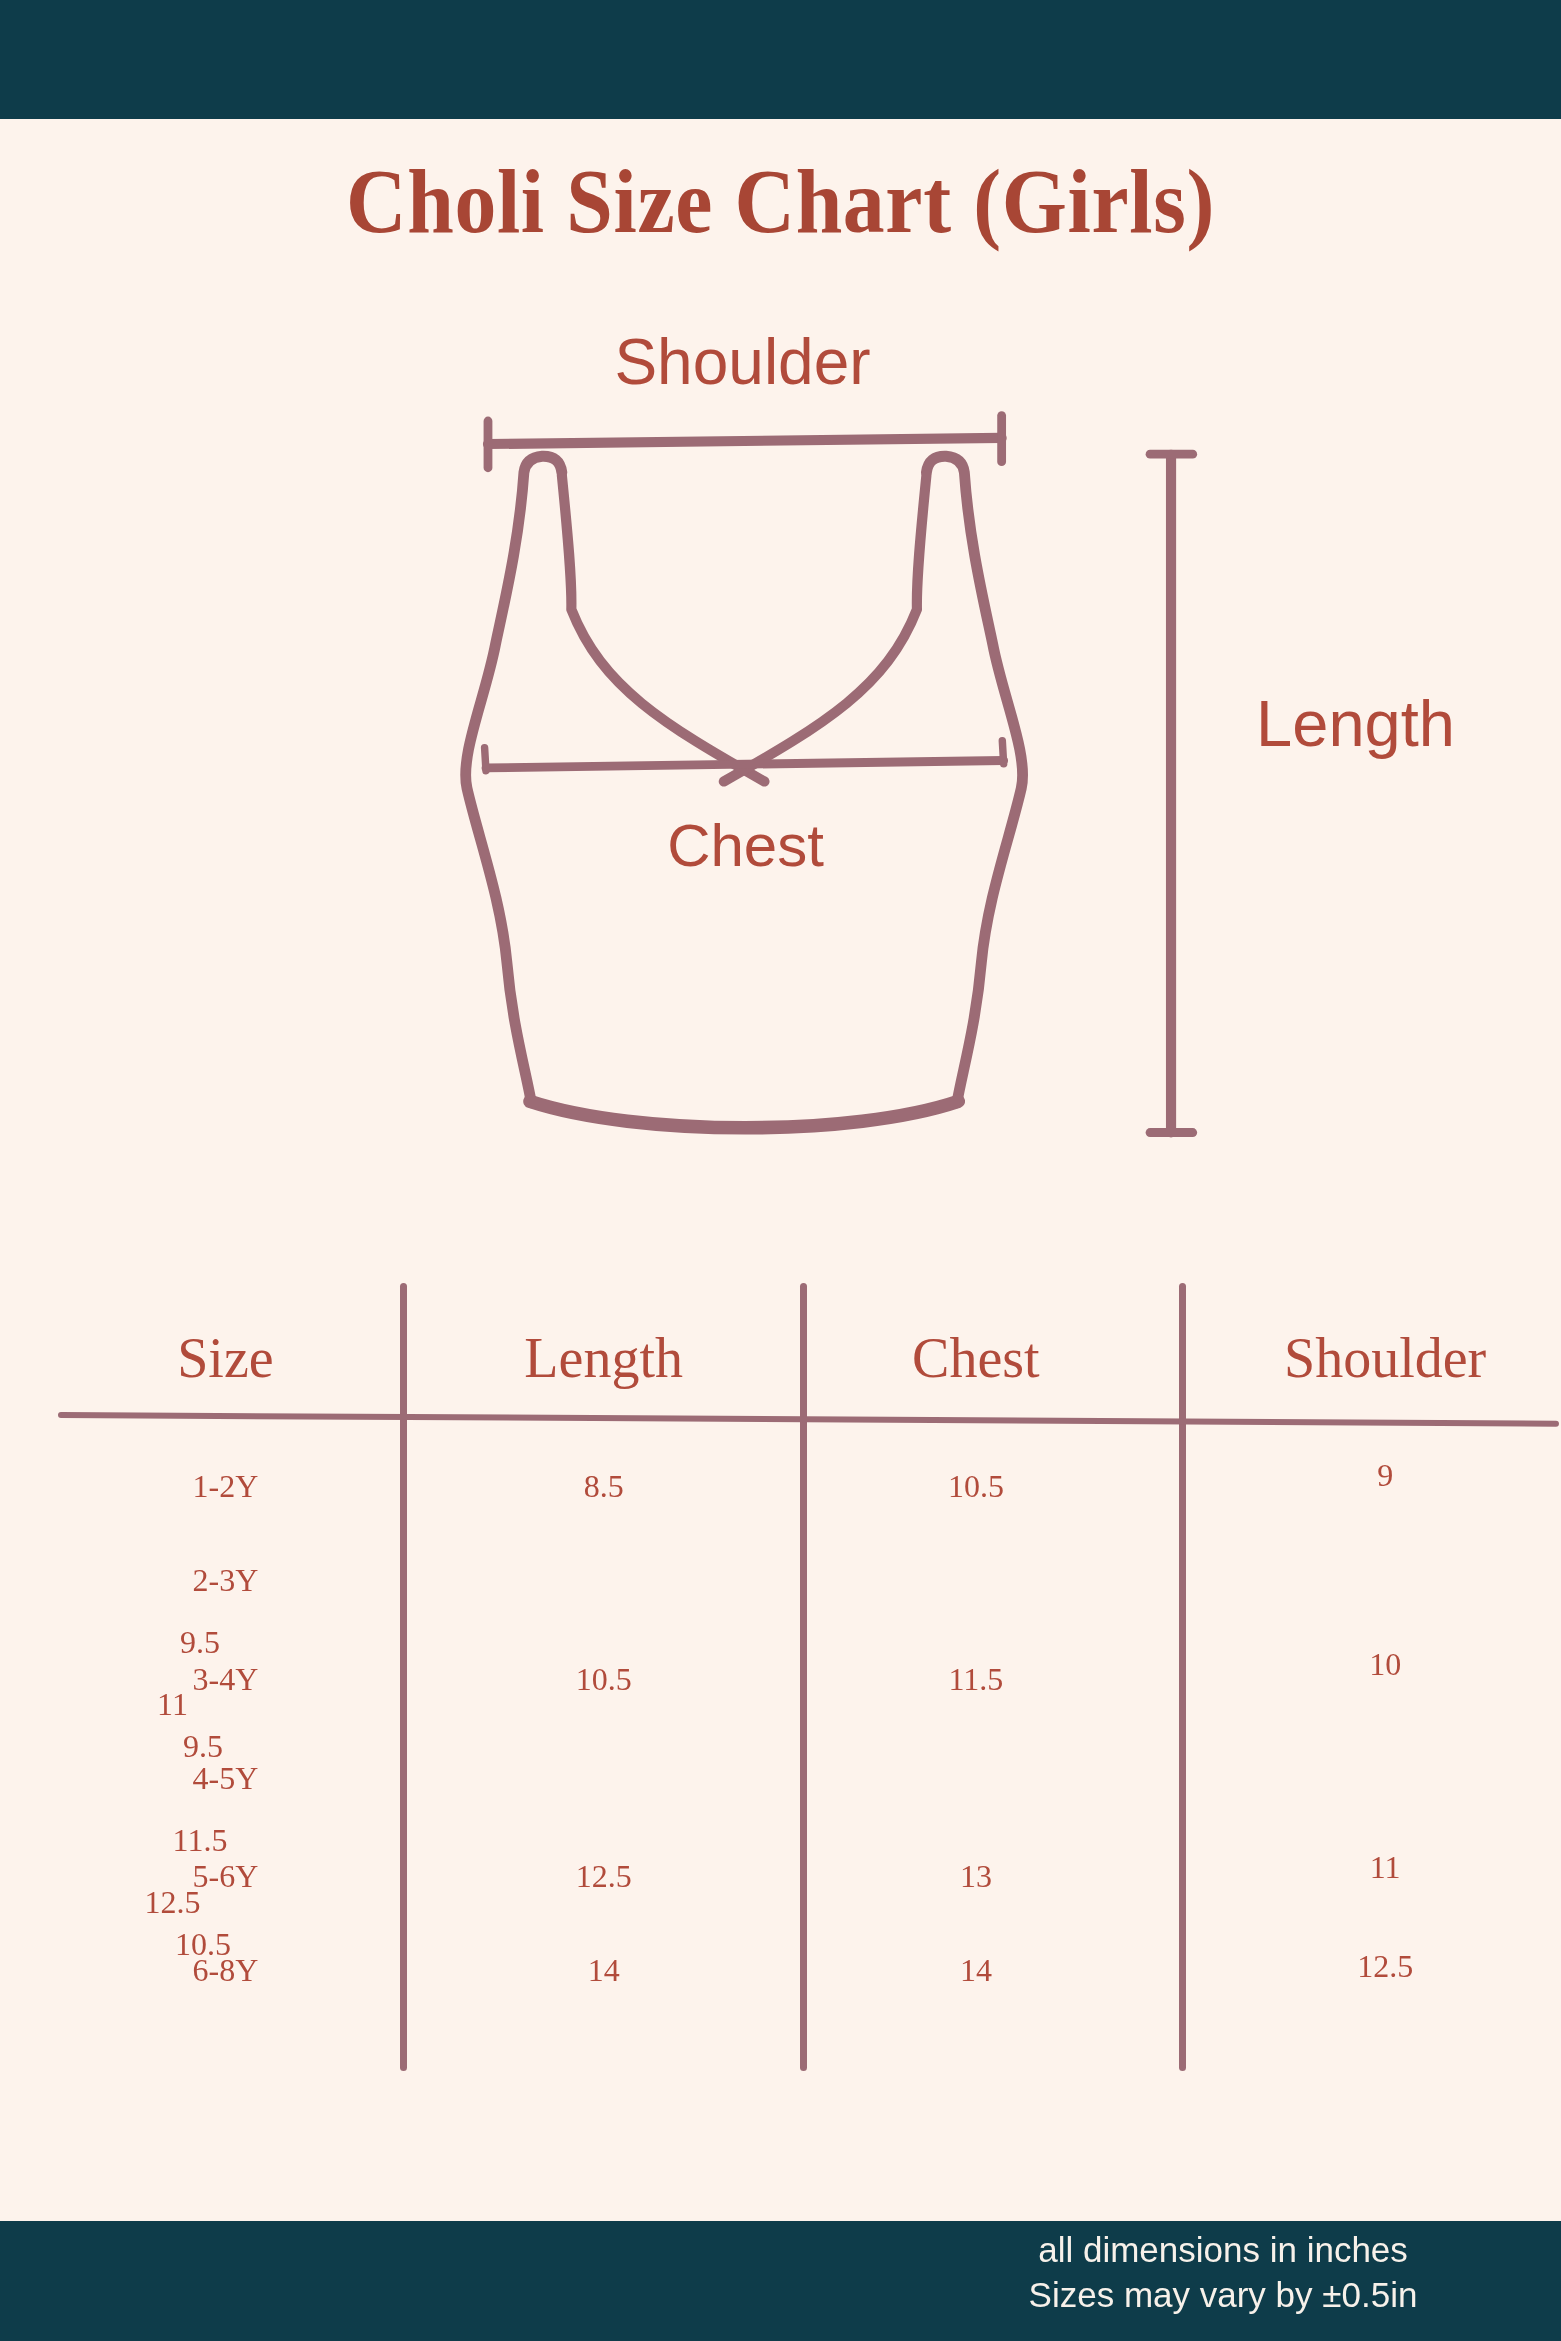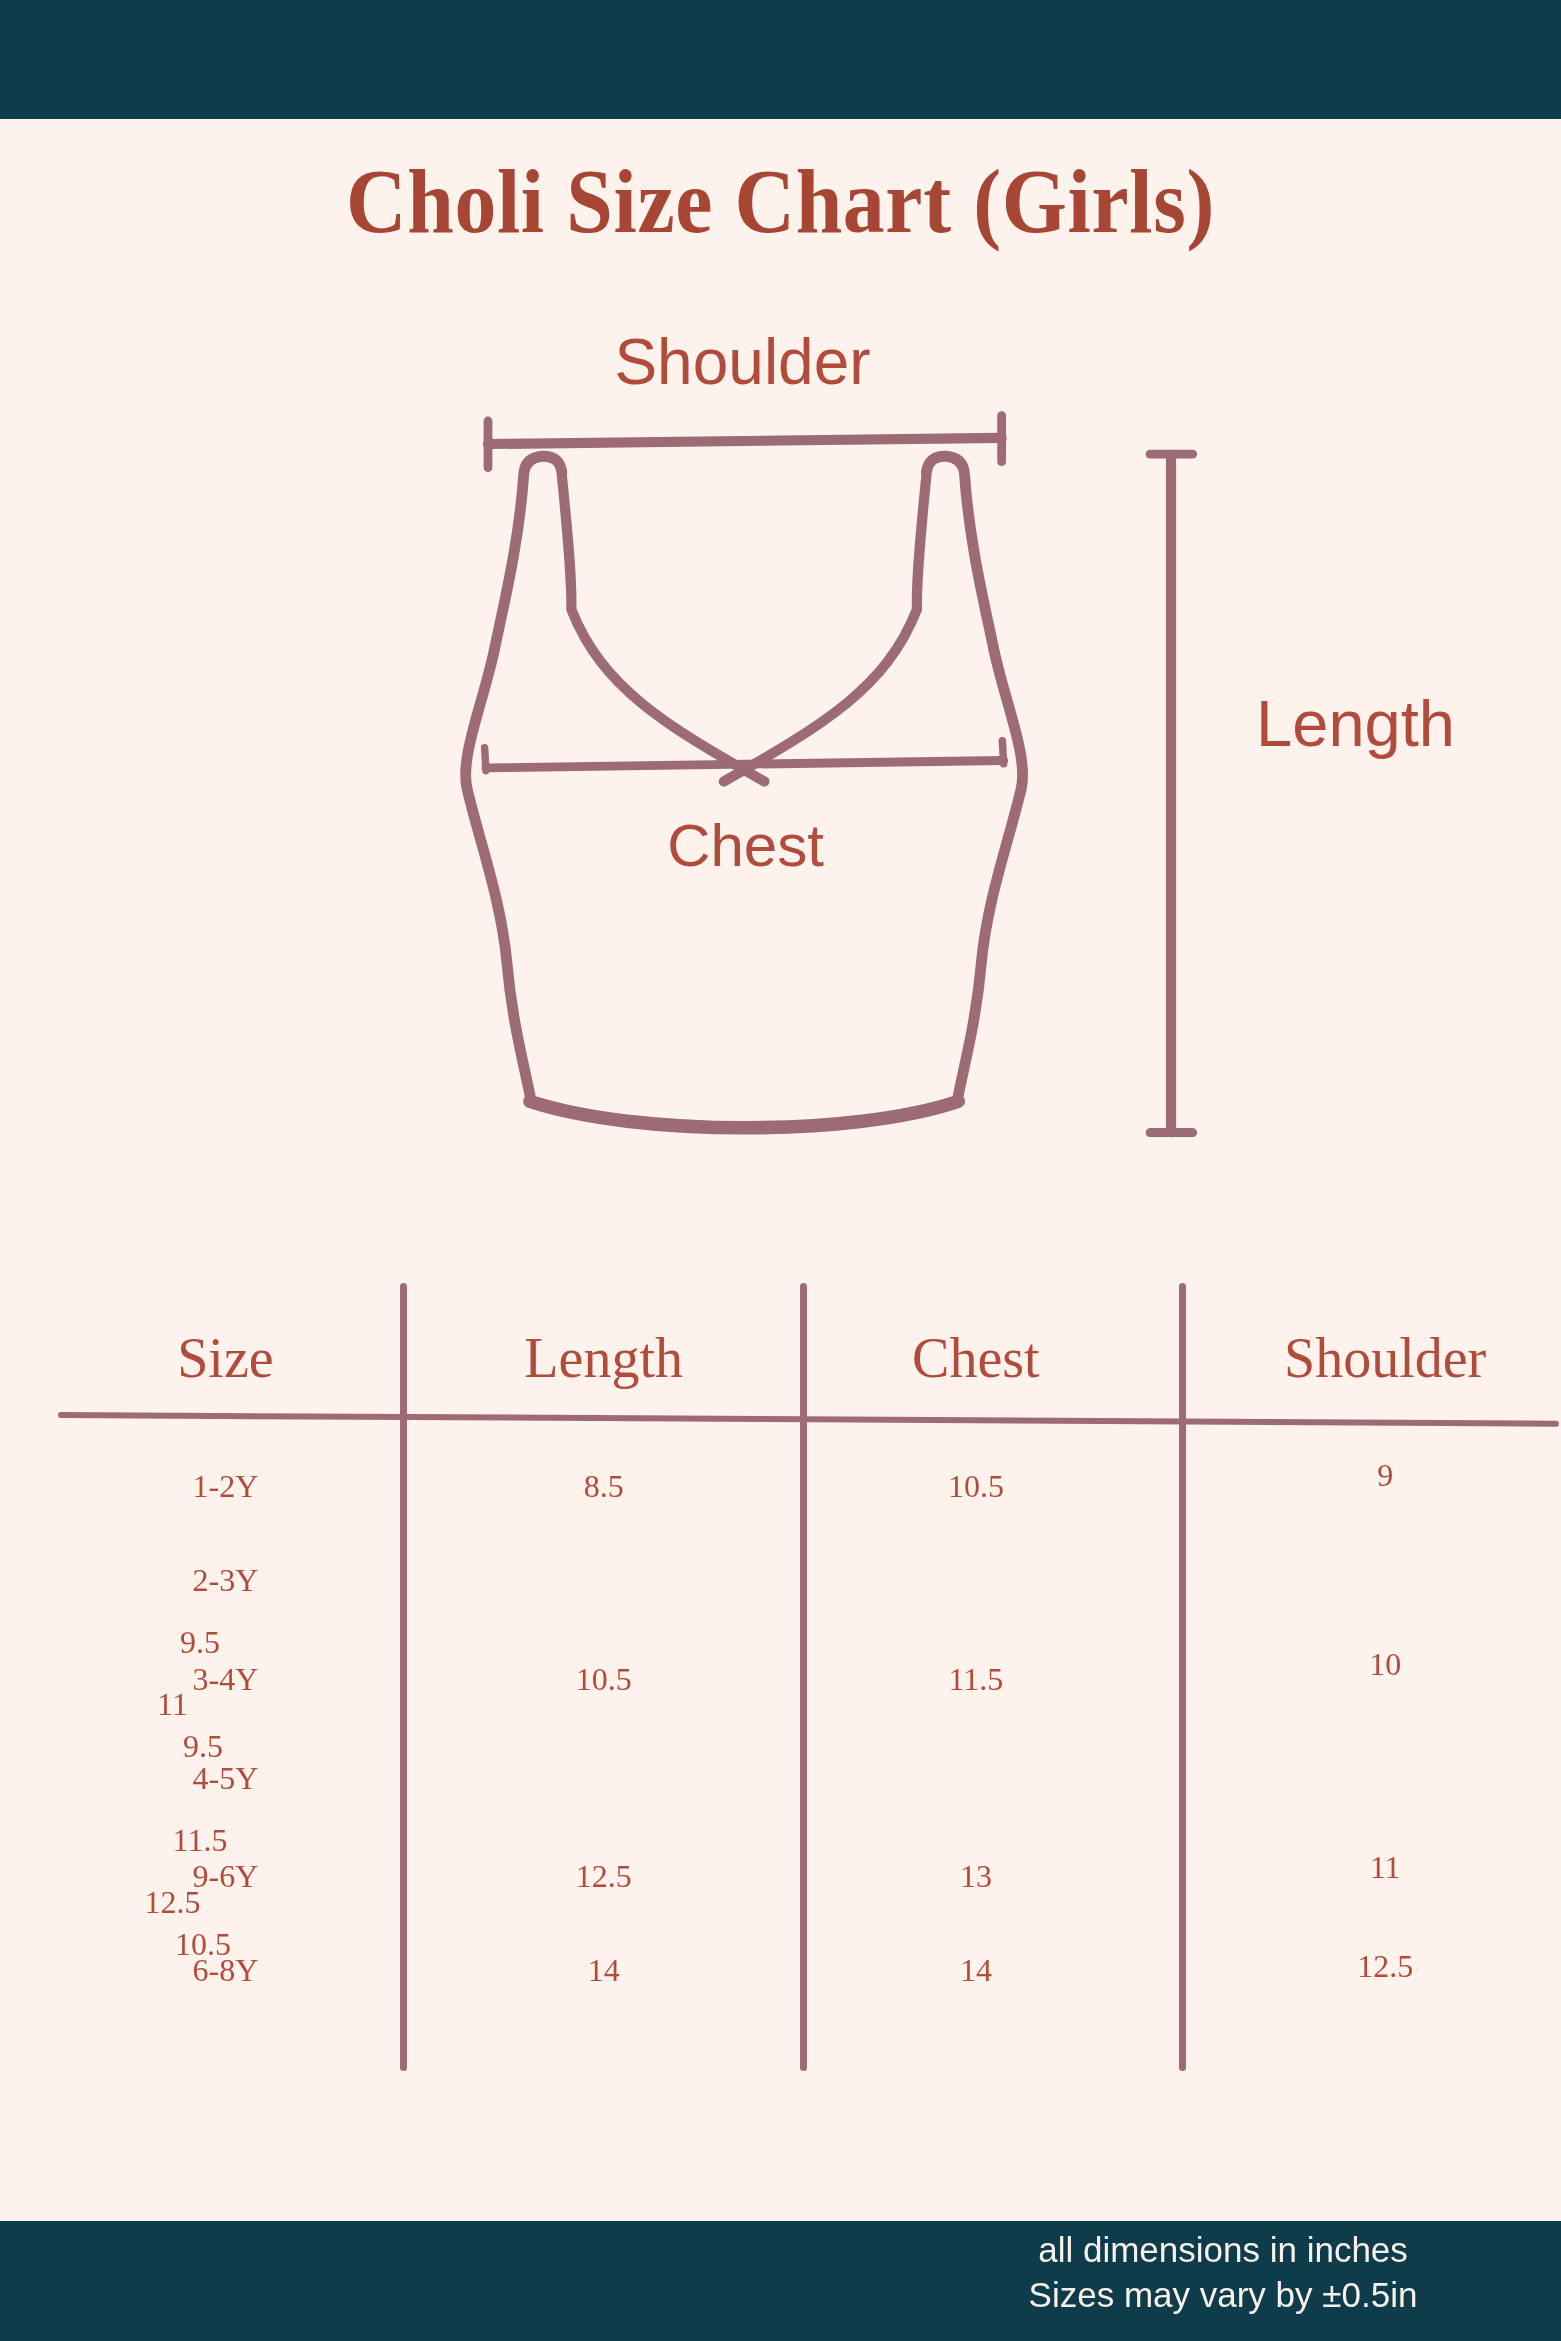--- a/index.html
+++ b/index.html
@@ -160,21 +160,21 @@
     <div class="tbl-cell c3">11.5</div>
     <div class="tbl-cell c4">10</div>
   </div>
   <div id="row-3" class="tbl-row data-row">
     <div class="tbl-cell c1">4-5Y</div>
     <div class="tbl-cell c2">11.5</div>
     <div class="tbl-cell c3">12.5</div>
     <div class="tbl-cell c4">10.5</div>
   </div>
   <div id="row-4" class="tbl-row data-row">
-    <div class="tbl-cell c1">9-6Y</div>
+    <div class="tbl-cell c1">5-6Y</div>
     <div class="tbl-cell c2">12.5</div>
     <div class="tbl-cell c3">13</div>
     <div class="tbl-cell c4">11</div>
   </div>
   <div id="row-5" class="tbl-row data-row">
     <div class="tbl-cell c1">6-8Y</div>
     <div class="tbl-cell c2">14</div>
     <div class="tbl-cell c3">14</div>
     <div class="tbl-cell c4">12.5</div>
   </div>

